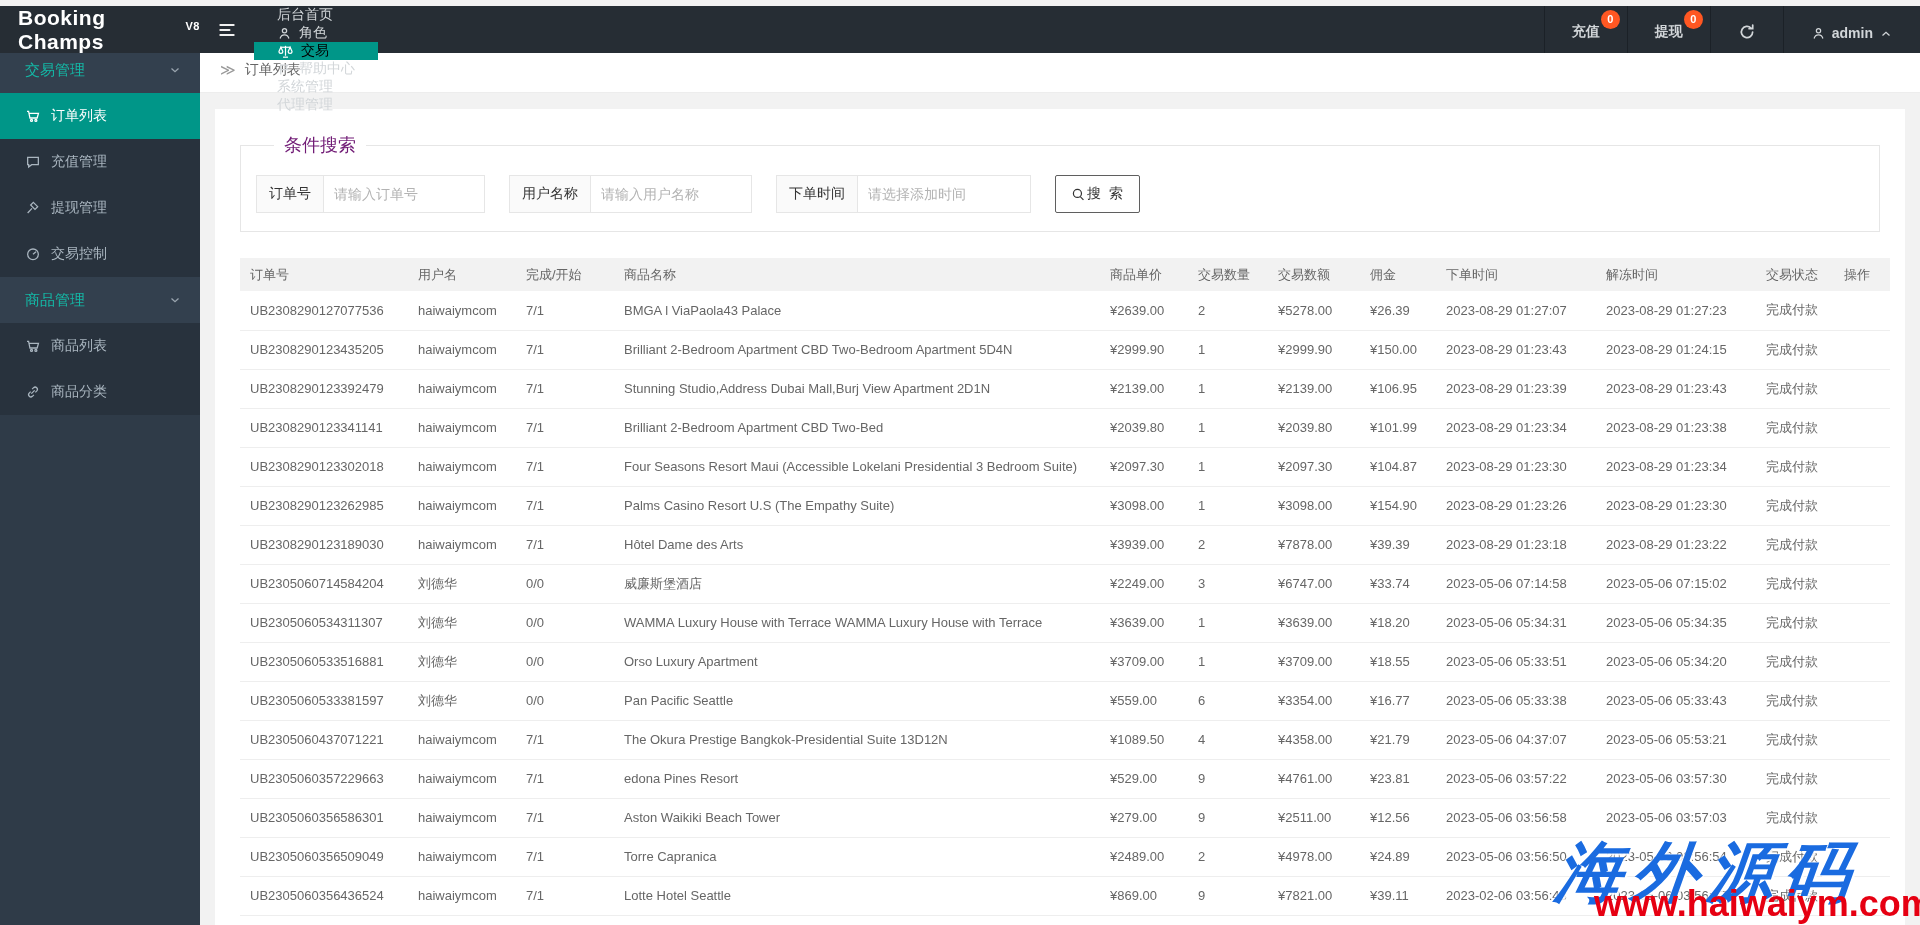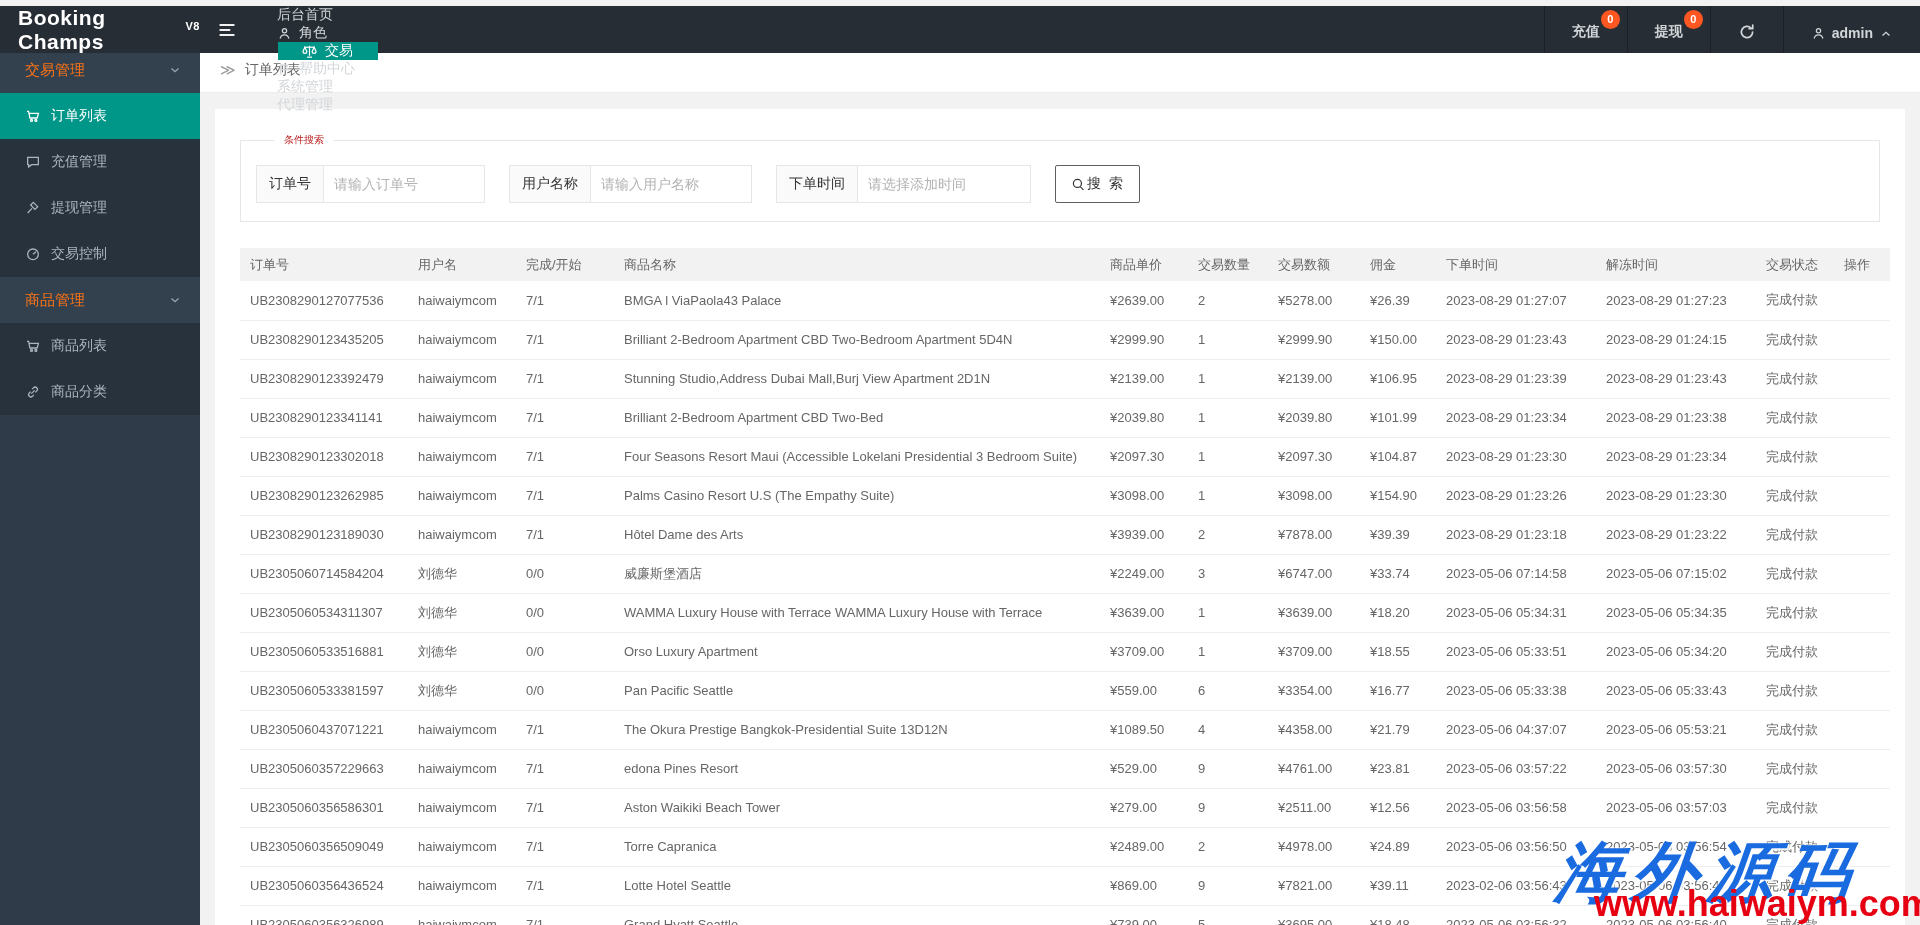--- a/index.html
+++ b/index.html
@@ -20,42 +20,42 @@
     color:#fff; font-size:21px; font-weight:bold; letter-spacing:.5px; flex:none;
   }
   .logo sup { font-size:11px; font-weight:bold; margin-left:3px; transform:translateY(-4px);text-align:center; }
   .nav-toggle { width:54px; display:flex; align-items:center; justify-content:center; color:#f2f2f2; cursor:pointer; flex:none; }
   .menu { display:flex; align-items:stretch;flex-direction:column; }
   .menu-item {
     display:flex; align-items:center; gap:7px; padding:0 23px;
     font-size:14px; color:#d2d6d9; cursor:pointer; white-space:nowrap;
   }
   .menu-item .mi-icon { color:#d2d6d9; }
-  .menu-item.active { background:#009688; color:#ffffff;margin-left:24px; }
+  .menu-item.active { background:#009688; color:#000000; }
   .menu-item.active .mi-icon { color:#fff; }
   .nav-right { margin-left:auto; display:flex; align-items:stretch; }
   .nav-btn {
     position:relative; display:flex; align-items:flex-end; gap:6px;
     padding:12px 27px; font-size:14px; color:#d2d6d9; cursor:pointer;
     border-left:1px solid #1b2127; white-space:nowrap;font-weight:bold;
   }
   .badge {
     position:absolute; top:4px; right:7px; min-width:19px; height:19px;
     background:#ff5722; color:#fff; border-radius:10px; font-size:11px;
     line-height:19px; text-align:center; padding:0 4px;
   }
 
   
   .sidebar {
     position:absolute; top:47px; left:0; bottom:0; width:200px;
     background:#2f3b48; z-index:15;
   }
   .side-group {
     height:46px; display:flex; align-items:center; justify-content:space-between;
-    padding:0 18px 0 25px; color:#f97316; font-size:15px; background:#33404e; cursor:pointer;
+    padding:0 18px 0 25px; color:#14b8a6; font-size:15px; background:#33404e; cursor:pointer;
   }
   .side-item {
     height:46px; display:flex; align-items:center; gap:10px;
     padding:0 25px; color:#aab6c0; font-size:14px; background:#28323d; cursor:pointer;
   }
   .side-item .si-icon { color:#aab6c0; }
   .side-item.active { background:#009688; color:#fff; }
   .side-item.active .si-icon { color:#fff; }
   .side-group .chev { color:#9aa5af; }
 
@@ -68,21 +68,21 @@
   .breadcrumb .bc-icon { color:#999; font-size:15px; margin-right:9px; }
   .card {
     margin:16px 15px 0 15px; background:#fff;
     height:816px; padding:24px 25px 0 25px; overflow:hidden;
   }
 
   
   fieldset.search {
     border:1px solid #e6e6e6; padding:10px 15px 18px 15px;
   }
-  fieldset.search legend { font-size:10px; color:#b91c1c; padding:0 10px; margin-left:18px; }
+  fieldset.search legend { font-size:18px; color:#701a75; padding:0 10px; margin-left:18px; }
   .search-row { display:flex; align-items:center; gap:24px; margin-top:8px; }
   .input-group { display:flex; height:38px; }
   .ig-label {
     display:flex; align-items:center; padding:0 12px; font-size:14px; color:#333;
     background:#fafafa; border:1px solid #e6e6e6; border-right:none; white-space:nowrap;
   }
   .ig-input {
     width:162px; border:1px solid #e6e6e6; padding:0 10px; font-size:14px; color:#333; outline:none;
   }
   .ig-input::placeholder { color:#b3b3b3; }

